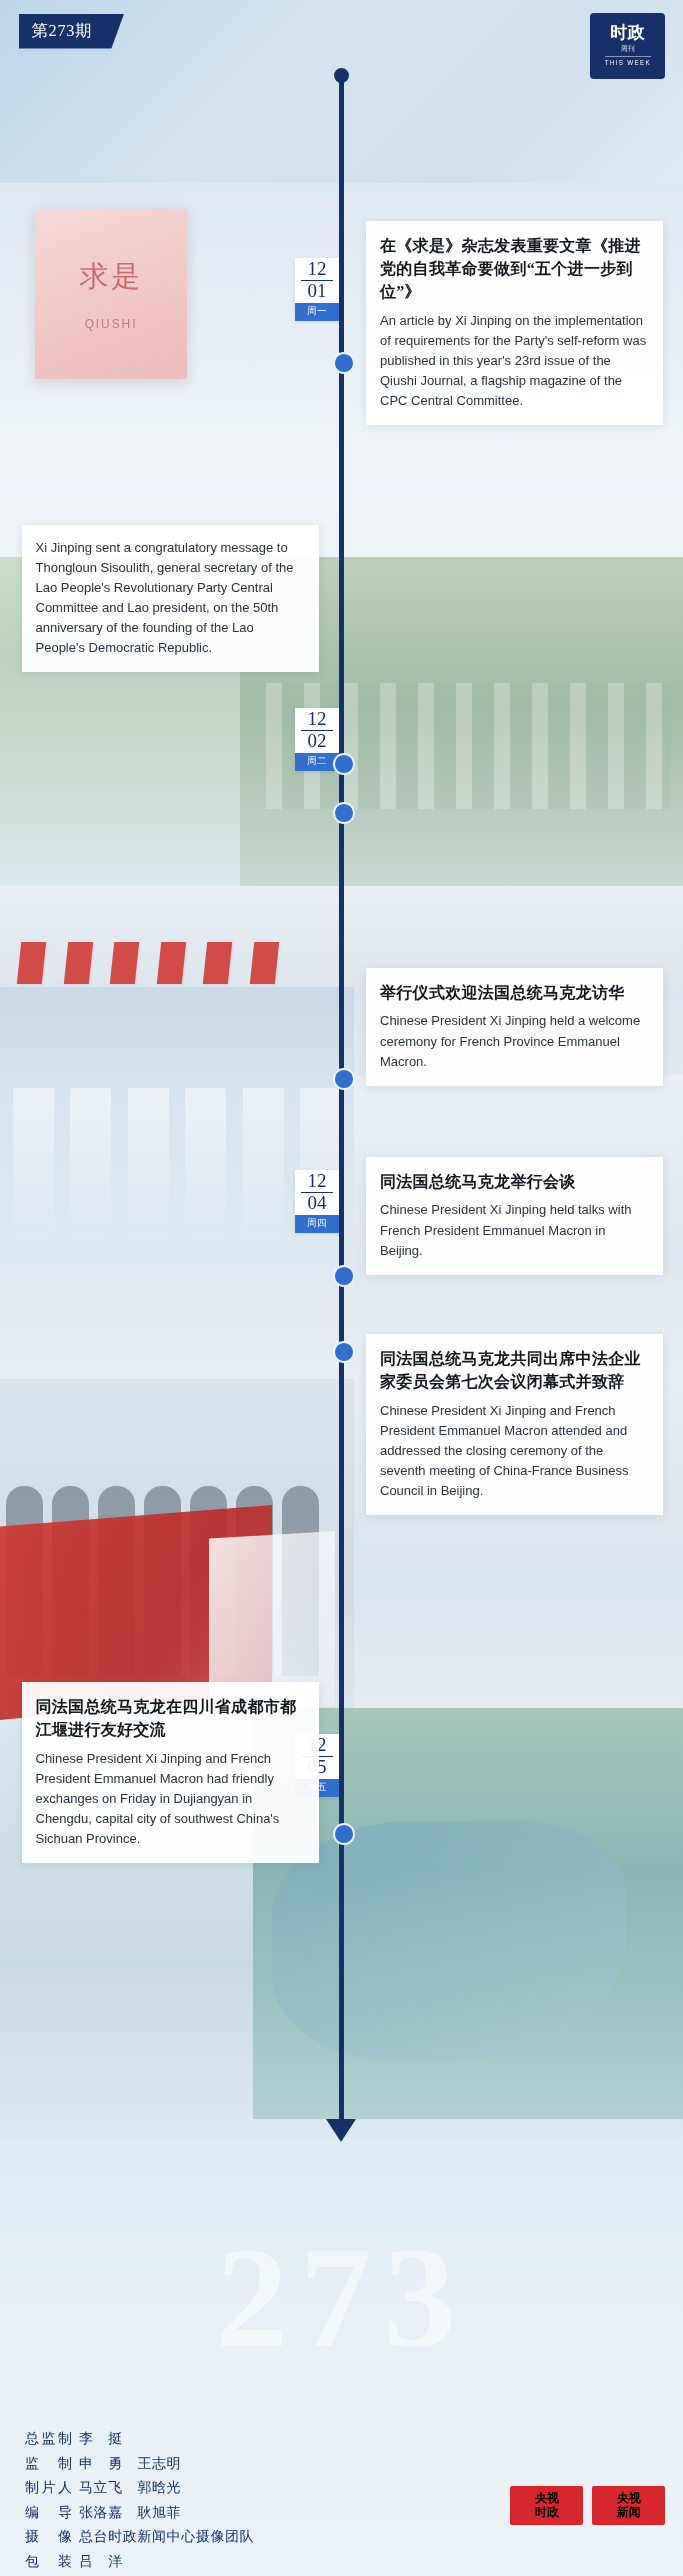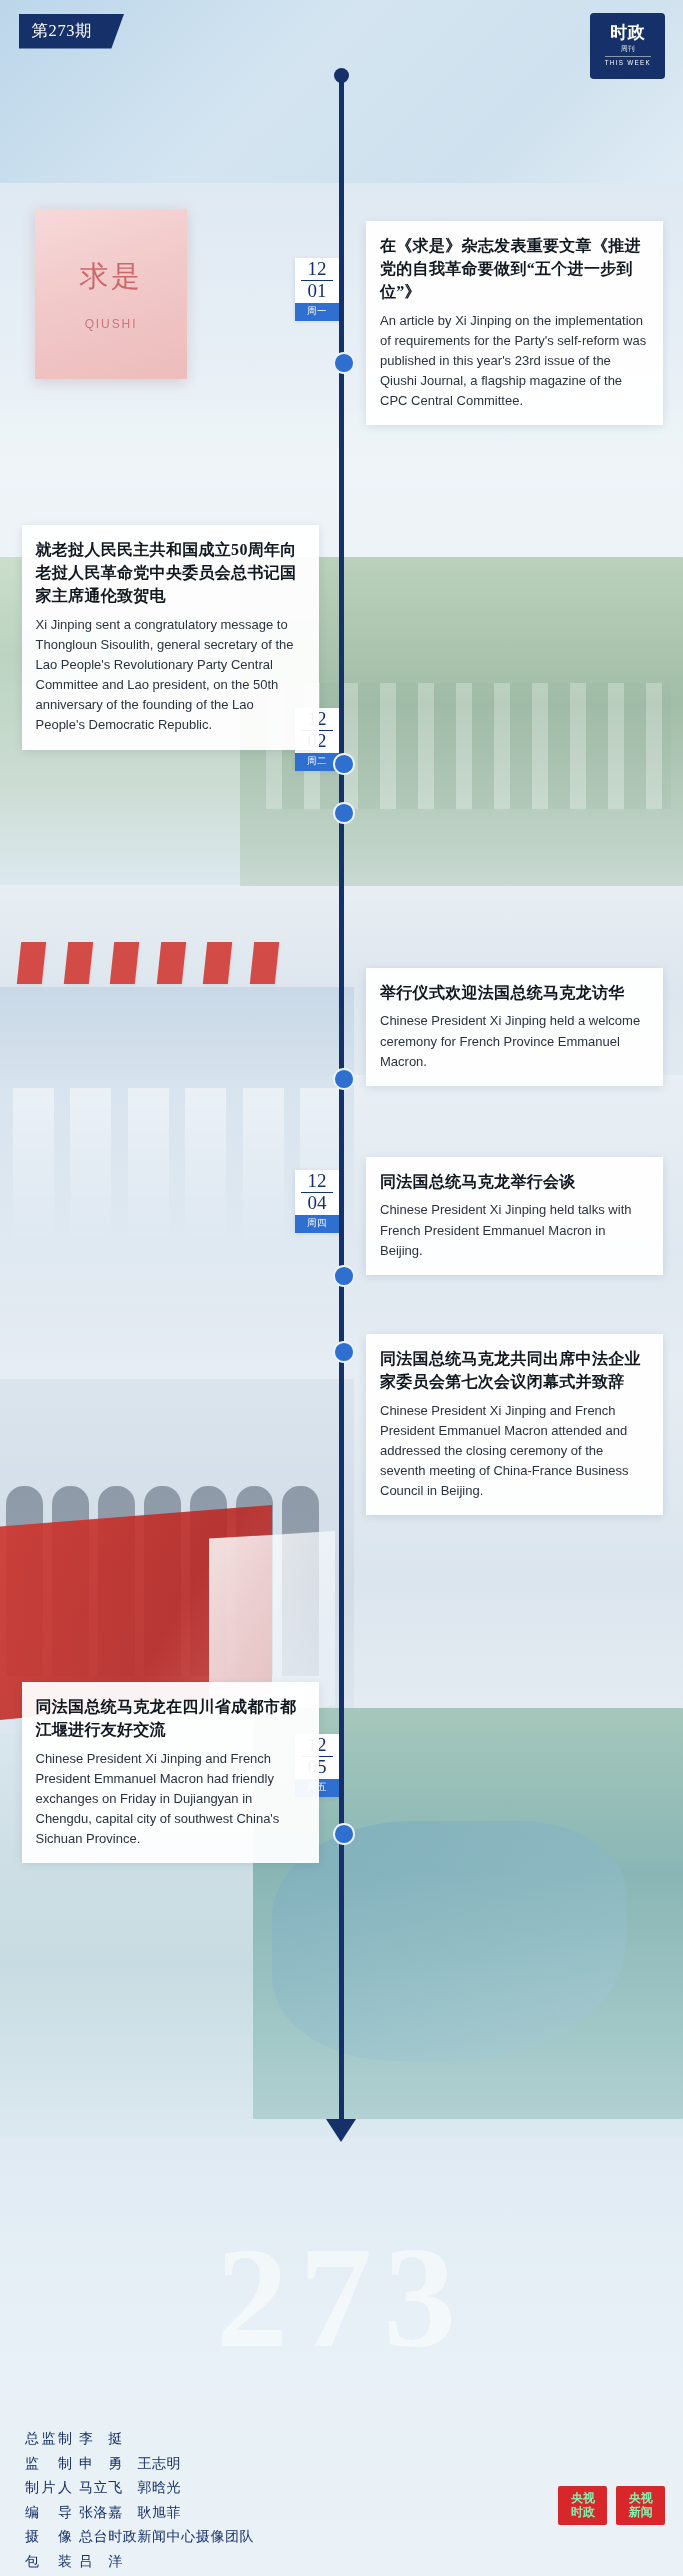--- a/index.html
+++ b/index.html
@@ -389,24 +389,24 @@
     letter-spacing: 0.6px;
   }
   .footer-logos {
     position: absolute;
     right: 17.7px;
     top: 2486px;
     display: flex;
     gap: 8.9px;
   }
   .flogo {
-    width: 49px;
+    width: 73px;
     height: 39px;
     background: #d7272b;
-    color: #86efac;
+    color: #000000;
     display: flex;
     align-items: center;
     justify-content: center;
     text-align: center;
     font-size: 12px;
     line-height: 1.15;
     font-family: "Liberation Serif", serif;
     font-weight: bold;
     border-radius: 1.9px;
   }
@@ -505,21 +505,20 @@
   <div class="node-dot" style="top:1265px"></div>
   <div class="node-dot" style="top:1341px"></div>
   <div class="node-dot" style="top:1823px"></div>
 
   <div class="card card-right" style="top:221px">
     <div class="headline">在《求是》杂志发表重要文章《推进党的自我革命要做到“五个进一步到位”》</div>
     <div class="desc">An article by Xi Jinping on the implementation of requirements for the Party's self-reform was published in this year's 23rd issue of the Qiushi Journal, a flagship magazine of the CPC Central Committee.</div>
   </div>
 
   <div class="card card-left" style="top:525px">
-    <div class="headline">就老挝人民民主共和国成立50周年向老挝人民革命党中央委员会总书记国家主席通伦致贺电</div>
     <div class="desc">Xi Jinping sent a congratulatory message to Thongloun Sisoulith, general secretary of the Lao People's Revolutionary Party Central Committee and Lao president, on the 50th anniversary of the founding of the Lao People's Democratic Republic.</div>
   </div>
 
   <div class="card card-right" style="top:968px">
     <div class="headline">举行仪式欢迎法国总统马克龙访华</div>
     <div class="desc">Chinese President Xi Jinping held a welcome ceremony for French Province Emmanuel Macron.</div>
   </div>
 
   <div class="card card-right" style="top:1157px">
     <div class="headline">同法国总统马克龙举行会谈</div>

